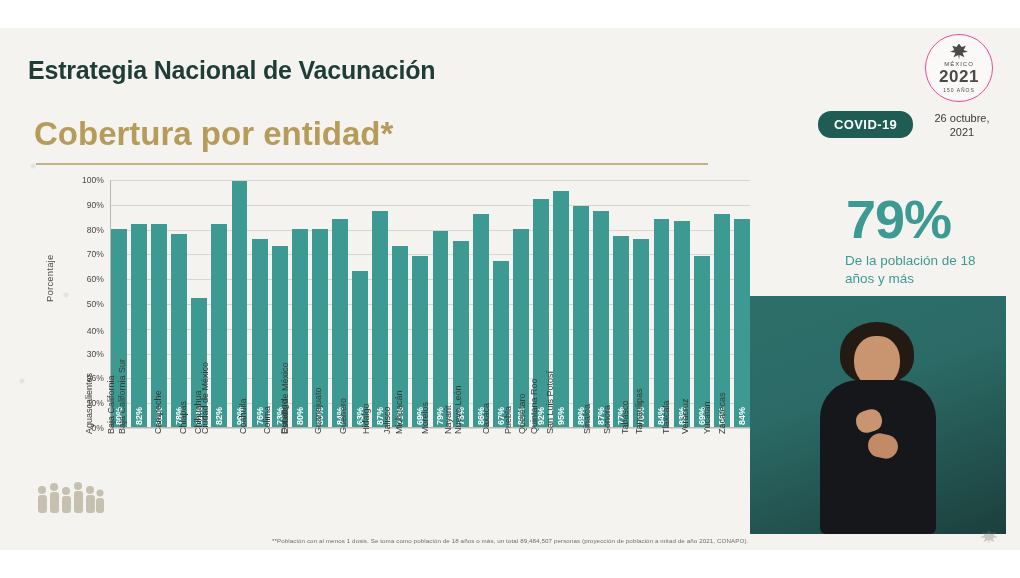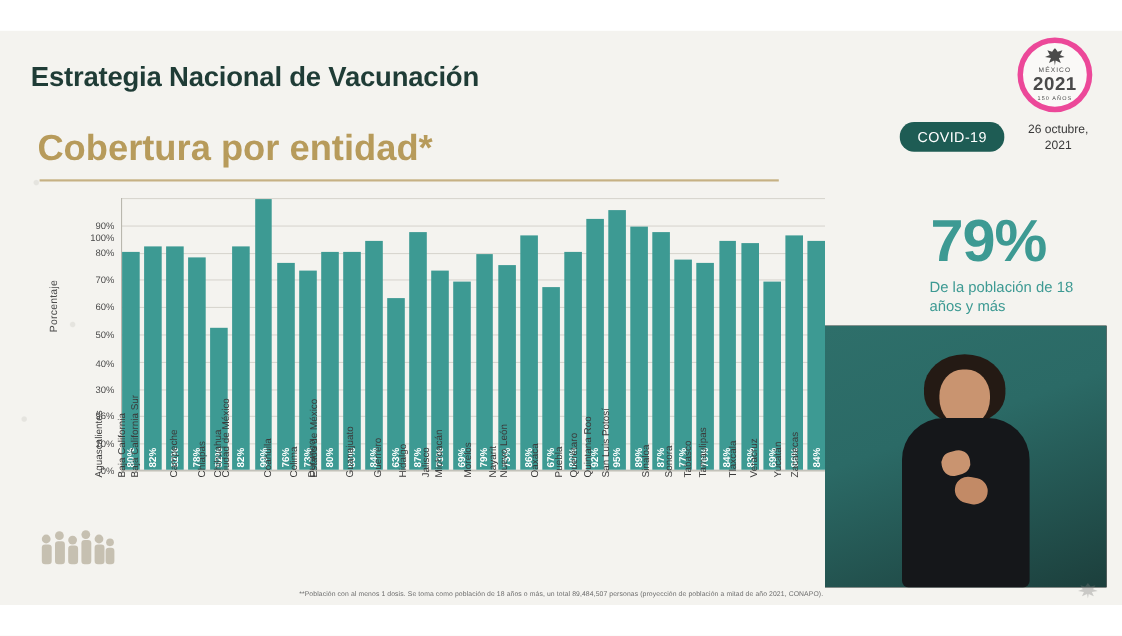--- a/index.html
+++ b/index.html
@@ -67,37 +67,37 @@
   .salud-text { line-height: 1.05; }
   .salud-text .s1 { font-size: 14px; letter-spacing: 2px; color: #3d3d3d; font-weight: bold; }
   .salud-text .s2 { font-size: 4.6px; letter-spacing: 0.6px; color: #5b5b5b; }
 
   .mex2021 {
     position: absolute; left: 925px; top: 34px; width: 72px; height: 74px;
     text-align: center; color: #4a4a4a;
   }
   .mex2021 .ring {
     width: 68px; height: 68px; border-radius: 50%;
-    border: 5px solid #ec4899;
+    border: 1px solid #ec4899;
     display: flex; flex-direction: column; align-items: center; justify-content: center;
     background: rgba(255,255,255,0.5);
   }
   .mex2021 .m-top { font-size: 6px; letter-spacing: 1px; }
   .mex2021 .m-year { font-size: 17px; font-weight: bold; letter-spacing: 0.5px; }
   .mex2021 .m-sub { font-size: 5px; letter-spacing: 1px; }
   .mex2021 .m-eagle {
     width: 18px; height: 16px; background: #4a4a4a; margin-bottom: 1px;
     clip-path: polygon(50% 0%, 64% 22%, 88% 14%, 76% 40%, 100% 52%, 70% 58%, 80% 86%, 54% 72%, 50% 100%, 46% 72%, 20% 86%, 30% 58%, 0% 52%, 24% 40%, 12% 14%, 36% 22%);
   }
 
   .covid-pill {
     position: absolute; left: 818px; top: 111px;
     background: #1e5c54; color: #ffffff;
     border-radius: 13px; padding: 6px 16px;
-    font-size: 13px; font-weight: normal; letter-spacing: 0.4px;
+    font-size: 13px; font-weight: bold; letter-spacing: 0.4px;
   }
   .datebox {
     position: absolute; left: 927px; top: 112px; width: 70px;
     font-size: 11px; color: #3a3a3a; line-height: 1.25; text-align: center;
   }
 
   
   .bigpct {
     position: absolute; left: 846px; top: 188px;
     font-size: 54px; font-weight: bold; color: #3d9a93; letter-spacing: -1px;
@@ -248,21 +248,21 @@
         <div class="ytick" style="top: 254px;">0%</div>
         <div class="ytick" style="top: 229.2px;">10%</div>
         <div class="ytick" style="top: 204.4px;">96%</div>
         <div class="ytick" style="top: 179.6px;">30%</div>
         <div class="ytick" style="top: 157px;">40%</div>
         <div class="ytick" style="top: 130px;">50%</div>
         <div class="ytick" style="top: 105.2px;">60%</div>
         <div class="ytick" style="top: 80.4px;">70%</div>
         <div class="ytick" style="top: 55.6px;">80%</div>
         <div class="ytick" style="top: 30.8px;">90%</div>
-        <div class="ytick" style="top: 6px; margin-top: 36px;">100%</div>
+        <div class="ytick" style="top: 6px;">100%</div>
       </div>
     <div class="plot">
       <div id="grid">
           <div class="gridline" style="top: 248px;"></div>
           <div class="gridline" style="top: 223.2px;"></div>
           <div class="gridline" style="top: 198.4px;"></div>
           <div class="gridline" style="top: 173.6px;"></div>
           <div class="gridline" style="top: 148.8px;"></div>
           <div class="gridline" style="top: 124px;"></div>
           <div class="gridline" style="top: 99.2px;"></div>

